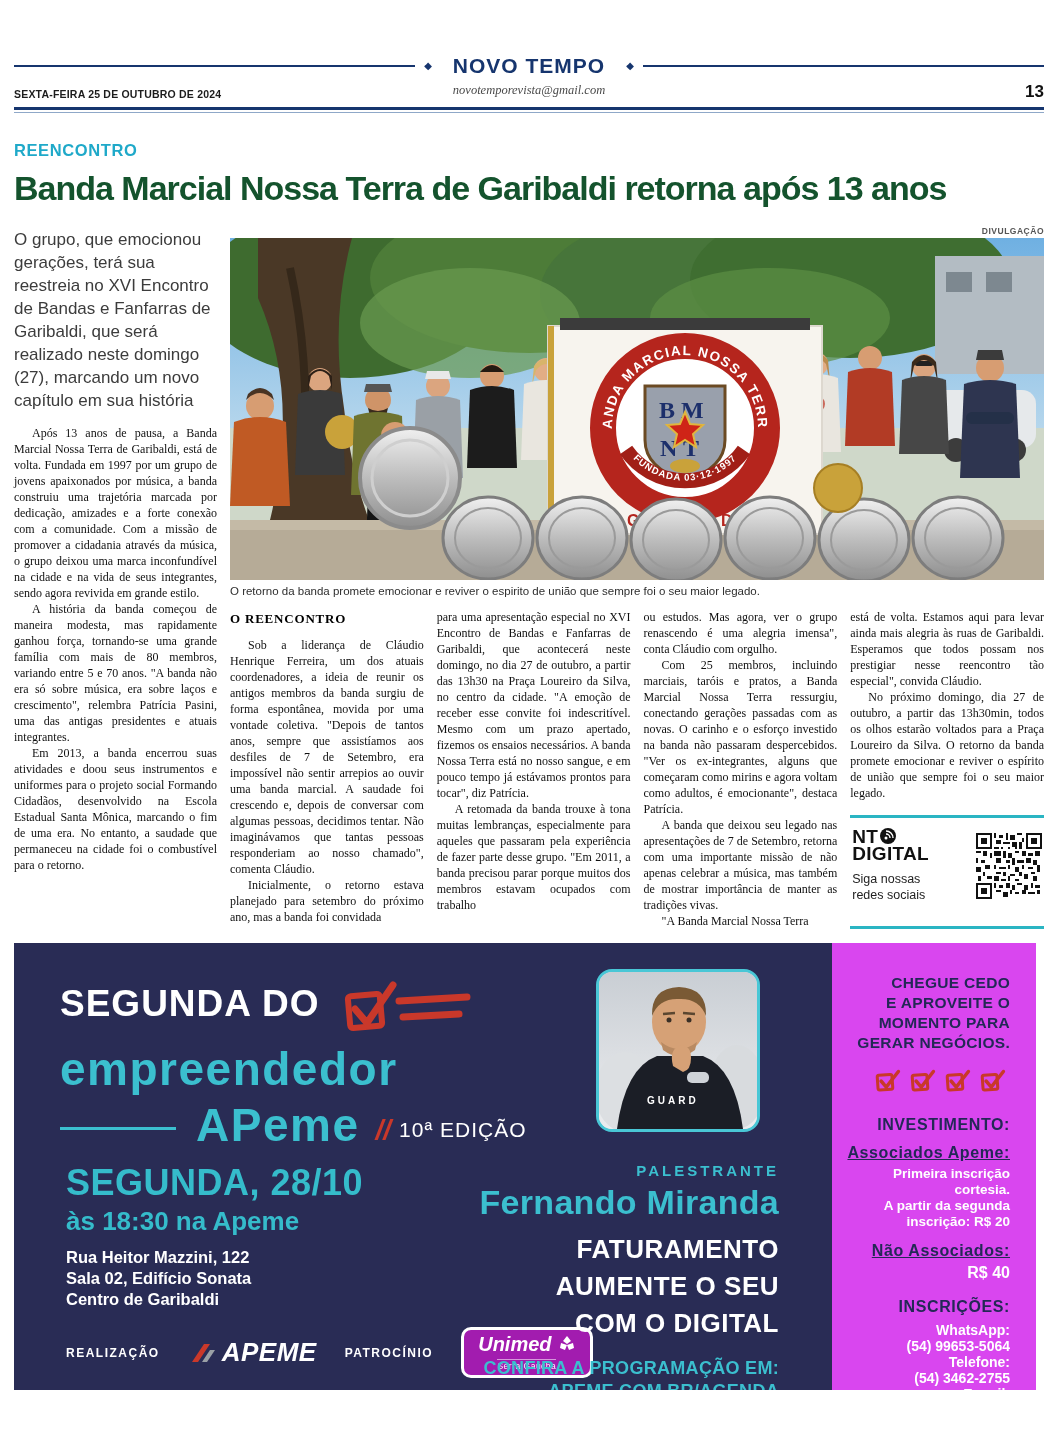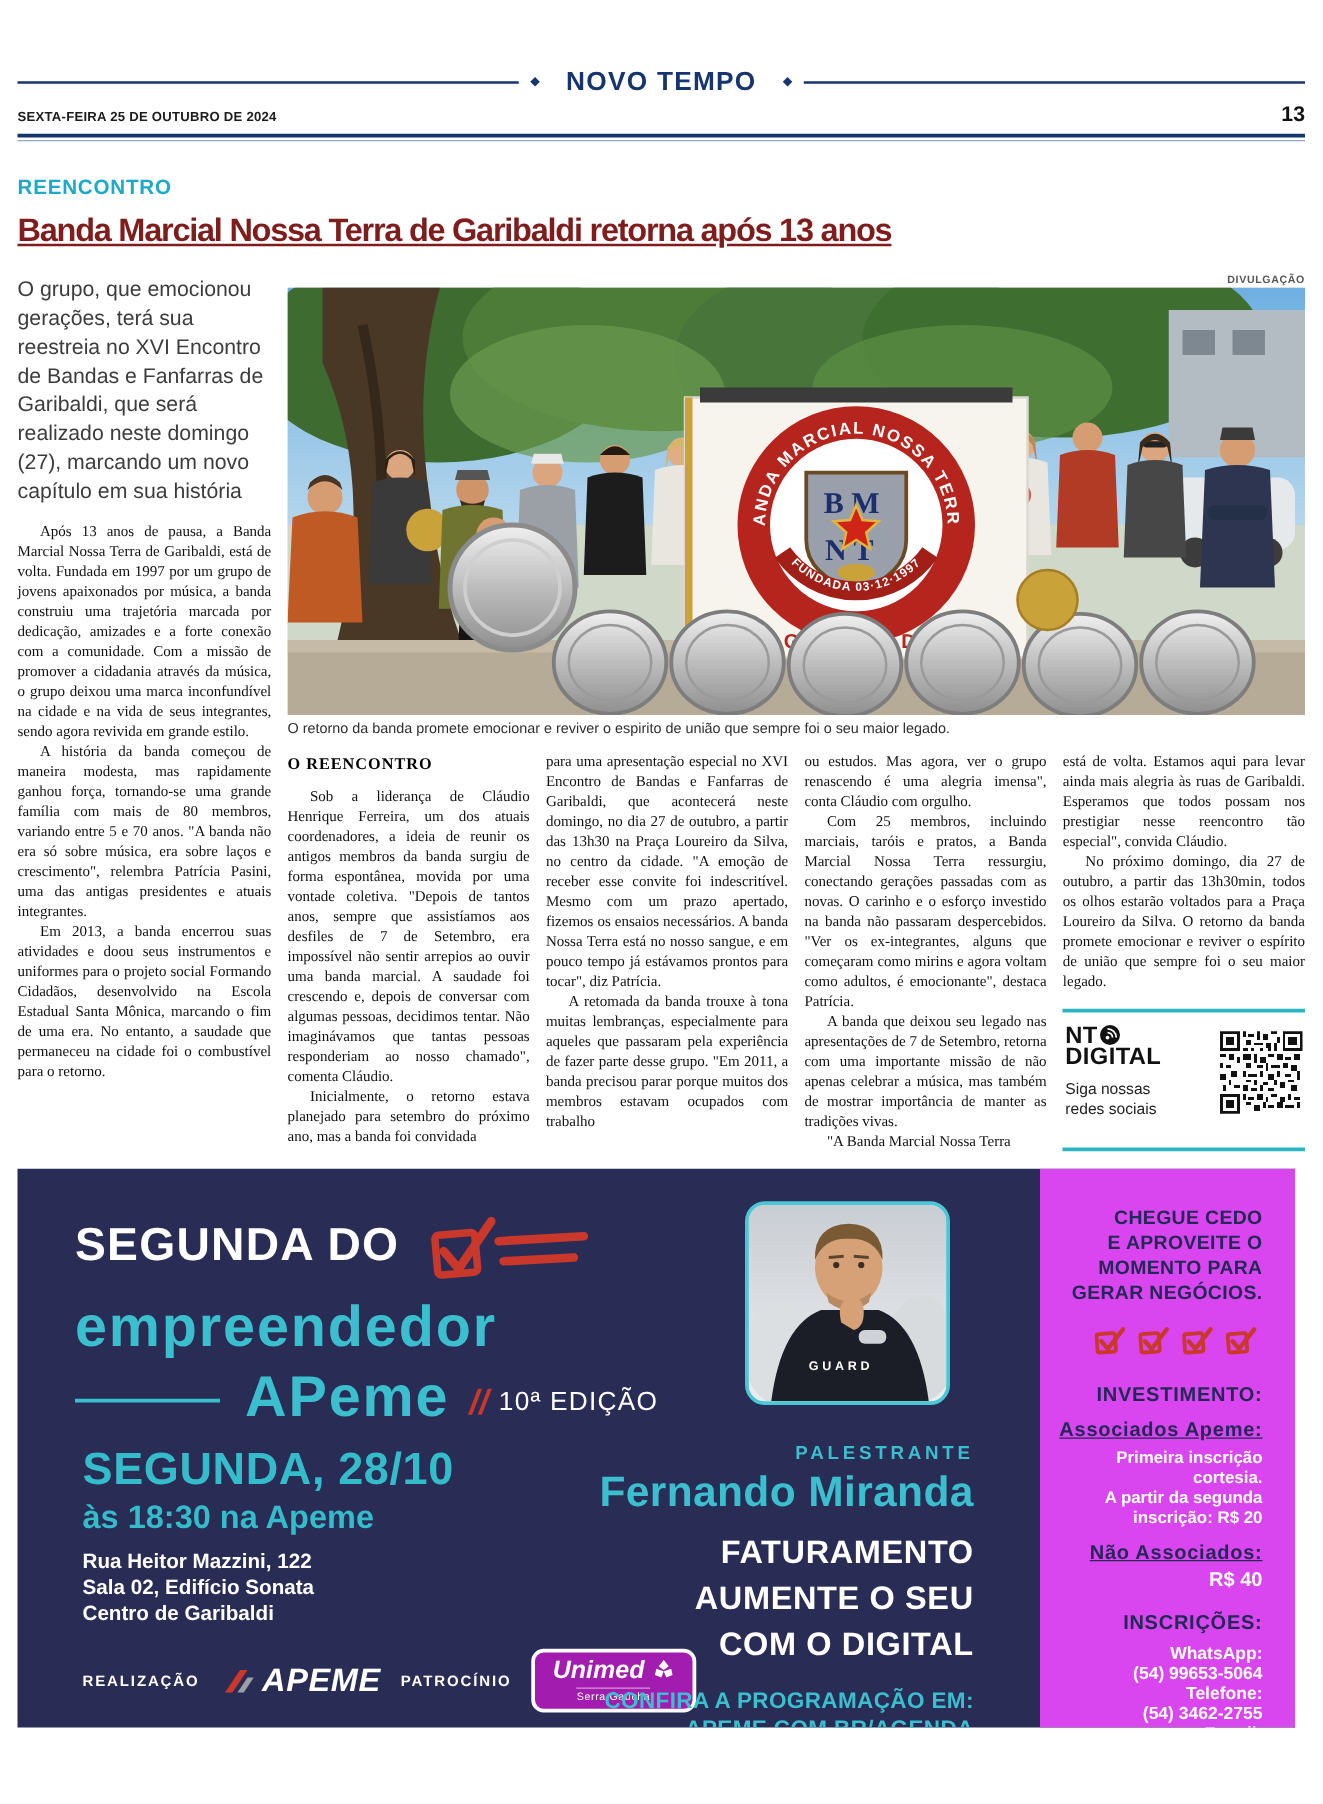--- a/index.html
+++ b/index.html
@@ -13,21 +13,21 @@
   .mast-diamond{color:#16356e;font-size:10px;margin:0 9px;line-height:1;}
   .brand{font-size:21px;font-weight:bold;color:#16356e;letter-spacing:1px;margin:0 12px;white-space:nowrap;}
   .meta-row{position:relative;height:27px;margin-top:2px;}
   .email{position:absolute;left:0;right:0;text-align:center;top:3px;font-family:"Liberation Serif",serif;font-style:italic;font-size:12.5px;color:#4a4a4a;}
   .issue-date{position:absolute;left:0;top:8px;font-size:10.5px;font-weight:600;color:#1c1c1c;letter-spacing:0.2px;}
   .page-number{position:absolute;right:0;top:2px;font-size:17px;font-weight:bold;color:#111;}
   .double-rule{border-top:3px solid #16356e;border-bottom:1.5px solid #8fa8c8;height:2px;}
 
   
   .kicker{margin-top:28px;color:#1fa9c9;font-weight:bold;font-size:16.5px;letter-spacing:0.6px;}
-  .headline{font-size:26px;font-weight:bold;letter-spacing:-1px;color:#7f1d1d;margin:9px 0 0;white-space:nowrap;text-decoration:underline;}
+  .headline{font-size:34px;font-weight:bold;letter-spacing:-1px;color:#14532d;margin:9px 0 0;white-space:nowrap;}
   .main{display:flex;gap:13px;margin-top:18px;}
   .col-first{width:203px;flex:none;}
   .right-zone{flex:1;min-width:0;}
   .credit{text-align:right;font-size:8.5px;color:#555;letter-spacing:0.5px;margin-bottom:2px;font-weight:600;}
   .photo{height:342px;position:relative;background:#cfd8c9;overflow:hidden;}
   .photo svg{display:block;}
   .caption{font-size:11.5px;color:#2e2e2e;margin-top:5px;}
   .cols{display:flex;gap:13px;margin-top:12px;align-items:flex-start;}
   .col{flex:1;min-width:0;}
   .lede{font-size:17px;line-height:23px;color:#3c3c3c;margin:2px 0 13px;}
@@ -55,21 +55,21 @@
   .t-row3{display:flex;align-items:center;margin-top:10px;}
   .t-line{width:116px;height:3px;background:#3bbfcf;margin-right:20px;margin-top:6px;}
   .t3{color:#3bbfcf;font-size:46px;font-weight:800;letter-spacing:1.5px;line-height:1;}
   .ed{display:flex;align-items:center;gap:8px;margin-left:16px;margin-top:10px;}
   .ed-sl{color:#c9382a;font-style:italic;font-weight:800;font-size:28px;line-height:1;}
   .ed-tx{color:#fff;font-weight:400;font-size:21px;letter-spacing:1px;}
   .ad-when{position:absolute;left:52px;top:222px;}
   .d1{color:#35bccb;font-weight:800;font-size:36px;letter-spacing:0.5px;line-height:1;}
   .d2{color:#35bccb;font-weight:800;font-size:26px;margin-top:7px;line-height:1;}
   .addr{margin-top:13px;color:#fff;font-weight:600;font-size:16.5px;line-height:21px;}
-  .ad-footer{position:absolute;left:52px;top:384px;display:flex;align-items:center;gap:16px;}
+  .ad-footer{position:absolute;left:52px;top:384px;display:flex;align-items:center;gap:28px;}
   .small-label{color:#fff;font-size:12px;font-weight:700;letter-spacing:1.5px;}
   .apeme-logo{display:flex;align-items:center;gap:4px;color:#fff;font-style:italic;font-weight:800;font-size:26px;letter-spacing:0.5px;}
   .unimed{background:#a21caf;border:3px solid #fff;border-radius:10px;padding:3px 14px 2px;text-align:center;color:#fff;}
   .unimed-main{font-weight:800;font-style:italic;font-size:20px;display:flex;align-items:center;gap:6px;justify-content:center;line-height:1.1;}
   .unimed-sub{font-size:8.5px;border-top:1px solid rgba(255,255,255,.55);margin-top:2px;padding-top:1px;letter-spacing:0.5px;}
   .speaker{position:absolute;left:582px;top:26px;width:158px;height:157px;border:3px solid #49c7d6;border-radius:16px;overflow:hidden;background:#d7dade;}
   .ad-mid{position:absolute;left:465px;top:219px;width:300px;text-align:right;}
   .p-label{color:#3bbfcf;font-weight:800;font-size:15px;letter-spacing:3px;}
   .p-name{color:#3bbfcf;font-weight:800;font-size:34px;margin-top:6px;letter-spacing:0.3px;line-height:1;}
   .talk{color:#fff;font-weight:800;font-size:26px;line-height:37px;margin-top:12px;letter-spacing:0.5px;}
@@ -92,20 +92,21 @@
   <div class="masthead">
     <div class="brand-row">
       <div class="mast-rule"></div>
       <div class="mast-diamond">◆</div>
       <div class="brand">NOVO TEMPO</div>
       <div class="mast-diamond">◆</div>
       <div class="mast-rule"></div>
     </div>
     <div class="meta-row">
       <div class="issue-date">SEXTA-FEIRA 25 DE OUTUBRO DE 2024</div>
+      <div class="email">novotemporevista@gmail.com</div>
       <div class="page-number">13</div>
     </div>
     <div class="double-rule"></div>
   </div>
 
   <div class="kicker">REENCONTRO</div>
   <h1 class="headline">Banda Marcial Nossa Terra de Garibaldi retorna após 13 anos</h1>
 
   <div class="main">
 

